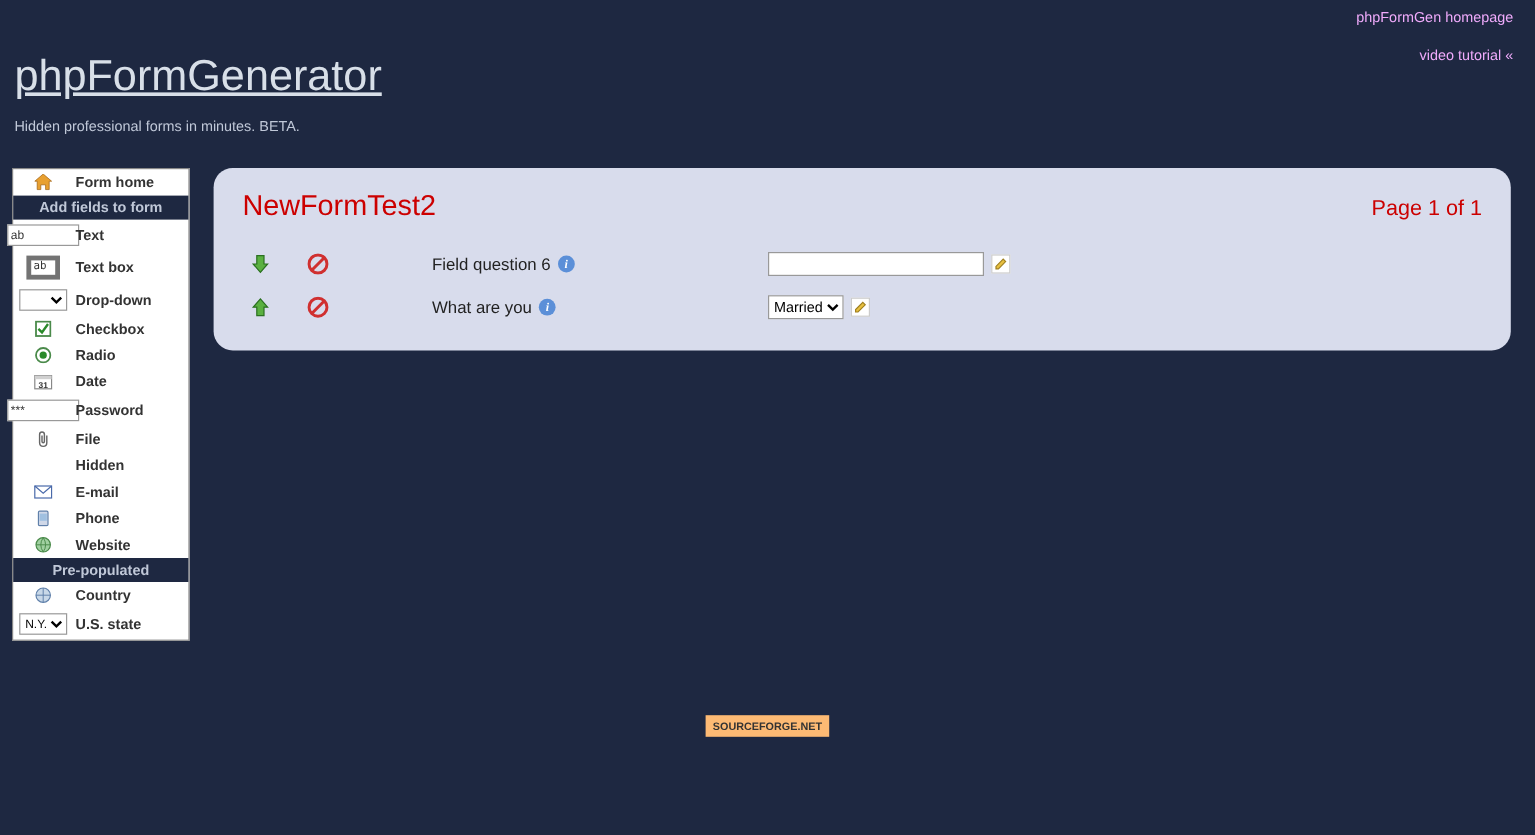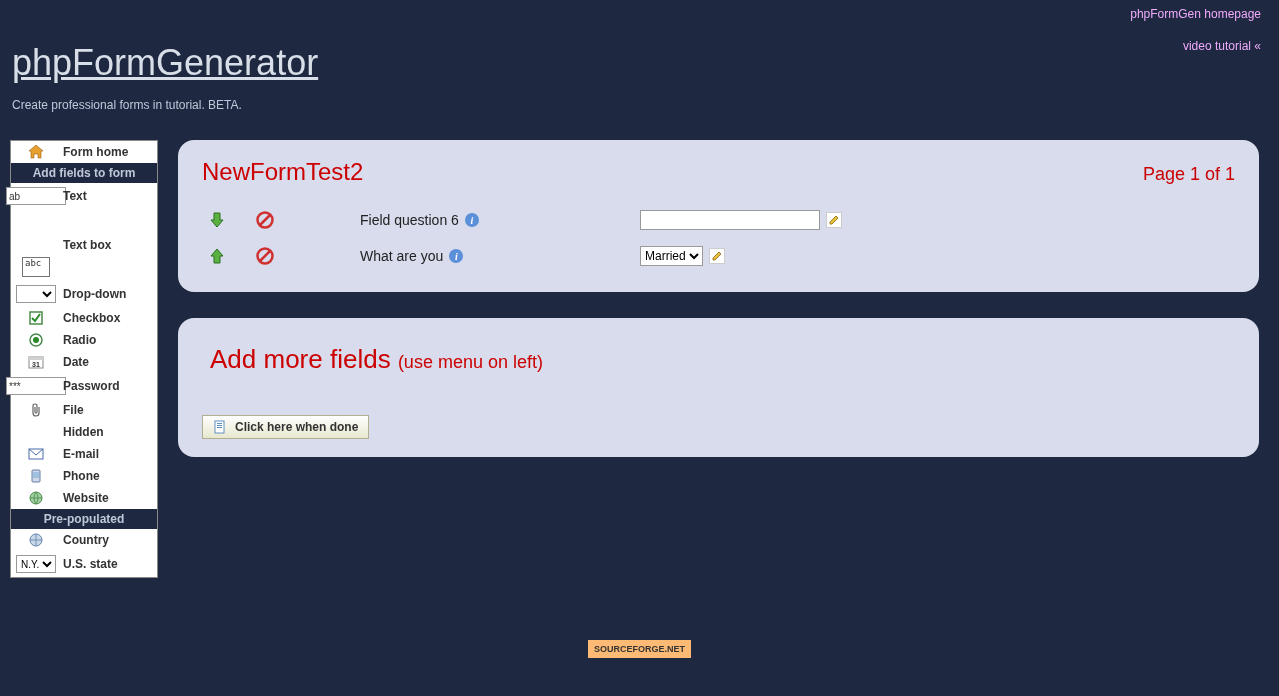--- a/index.html
+++ b/index.html
@@ -84,28 +84,27 @@
   height: 18px;
   border: 1px solid #999;
   background: #fff;
   font-size: 10px;
   padding: 0 2px;
   color: #333;
 }
 .mini-textarea {
   width: 28px;
   height: 20px;
-  border: 1px solid #737373;
+  border: 4px solid #737373;
   background: #fff;
   font-size: 9px;
   padding: 0 2px;
   resize: none;
   overflow: hidden;
   color: #333;
-  margin-top: 44px;
 }
 .mini-select {
   width: 40px;
   height: 18px;
   border: 1px solid #999;
   background: #fff;
   font-size: 10px;
 }
 .main {
   flex: 1;
@@ -245,21 +244,21 @@
 
 <div class="top-links">
   <a href="#">phpFormGen homepage</a>
   <div style="height:16px"></div>
   <a href="#">video tutorial «</a>
 </div>
 
 <div class="header">
   <h1>phpFormGenerator</h1>
 </div>
-<div class="tagline">Create professional forms in tutorial. BETA.</div>
+<div class="tagline">Hidden professional forms in minutes. BETA.</div>
 
 <div class="container">
   <div class="sidebar">
     <div class="sb-row">
       <span class="sb-icon">
         <svg width="16" height="14" viewBox="0 0 16 14">
             <path d="M8 0 L15 6 L13 6 L13 13 L10 13 L10 9 L6 9 L6 13 L3 13 L3 6 L1 6 Z" fill="#e8a030" stroke="#a06010" stroke-width="0.6"></path>
           </svg>
       </span>
       <span class="sb-label">Form home</span>
@@ -439,34 +438,18 @@
           </select>
           <span class="edit-icon">
             <svg width="12" height="12" viewBox="0 0 12 12">
                 <path d="M2 10 L2 8 L8 2 L10 4 L4 10 Z" fill="#e8c040" stroke="#a08020"></path>
               </svg>
           </span>
         </span>
       </div>
     </div>
 
-    <div class="panel">
-      <div class="add-more-title">
-        <span>Add more fields </span><span class="add-more-sub">(use menu on left)</span>
-      </div>
-      <button class="done-btn">
-        <span>
-          <svg width="14" height="14" viewBox="0 0 14 14">
-              <rect x="2" y="1" width="9" height="12" fill="#fff" stroke="#6090c0"></rect>
-              <rect x="4" y="3" width="5" height="1" fill="#6090c0"></rect>
-              <rect x="4" y="5" width="5" height="1" fill="#6090c0"></rect>
-              <rect x="4" y="7" width="5" height="1" fill="#6090c0"></rect>
-            </svg>
-        </span>
-        <span>Click here when done</span>
-      </button>
-    </div>
   </div>
 </div>
 
 <div class="footer">
   <span class="footer-badge">SOURCEFORGE.NET</span>
 </div>
 
 </body></html>

